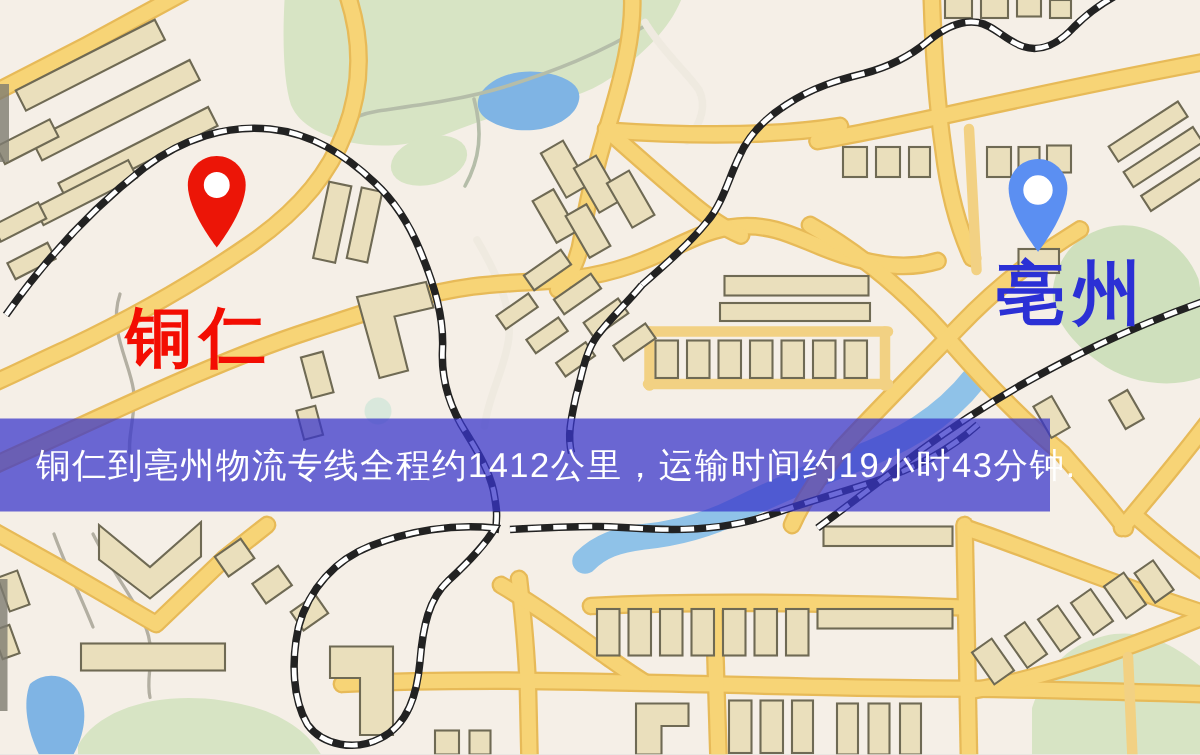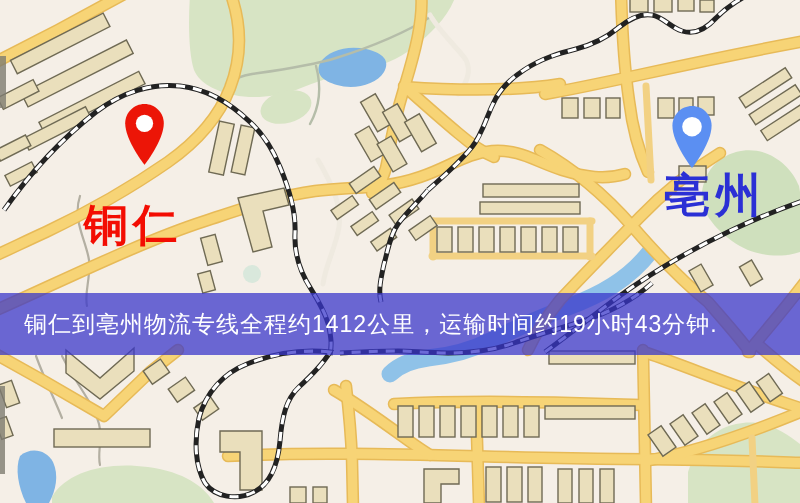--- a/index.html
+++ b/index.html
@@ -20,21 +20,21 @@
   .rail-base{fill:none;stroke:#222222;stroke-width:5;stroke-linecap:butt;}
   .rail-dash{fill:none;stroke:#ffffff;stroke-width:3.1;stroke-dasharray:9 8;}
   .bld{fill:#eadfbc;stroke:#6f6a54;stroke-width:1.4;}
   .sliver{fill:#7e7c70;opacity:.8;}
   
   .pin{position:absolute;}
   .city-label{position:absolute;font-weight:bold;letter-spacing:5px;
               font-family:"Liberation Serif","Liberation Sans",serif;line-height:1;}
   #origin-label{left:84px;top:176px;font-size:44px;color:#f30d02;margin-top:28px;}
   #destination-label{left:636px;top:173px;font-size:46px;color:#2b30d5;margin-left:28px;}
-  #banner{position:absolute;left:0;top:293px;width:800px;height:62px;
+  #banner{position:absolute;left:0;top:279px;width:700px;height:62px;
           background:rgba(56,54,202,0.74);display:flex;align-items:center;}
   #banner span{color:#ffffff;font-size:23px;letter-spacing:1px;padding-left:24px;white-space:nowrap;}
 </style>
 </head>
 <body>
 
 <div id="stage">
 
   <svg width="800" height="503" viewBox="0 0 800 503">
     <defs>

